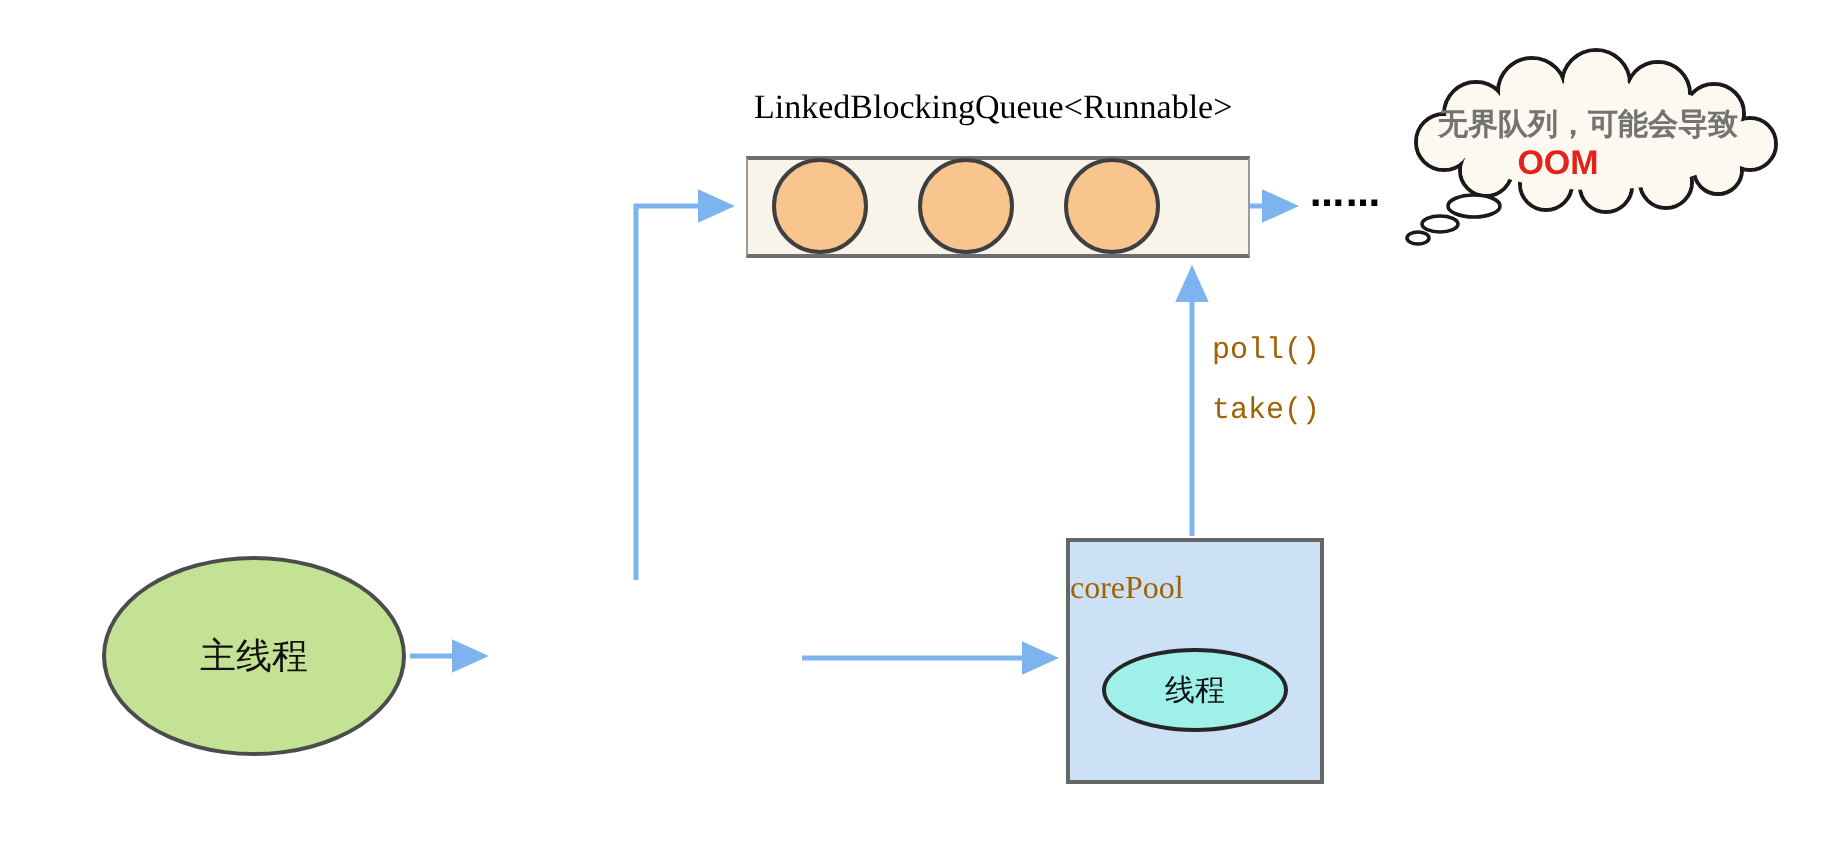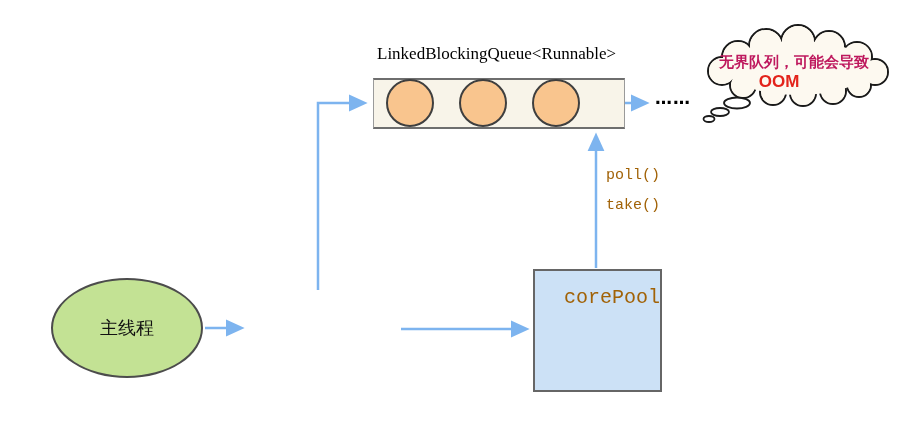--- a/index.html
+++ b/index.html
@@ -46,32 +46,32 @@
     background:#fbd0d0;border:2px solid #3c3c3c;box-sizing:border-box;
     display:flex;align-items:center;justify-content:center;
   }
   .execute-box .lbl{font-size:16px;}
 
   .corepool-box{
     left:507px;top:269px;width:129px;height:123px;
     background:#cce1f6;border:2px solid #666666;box-sizing:border-box;
   }
   .corepool-title{
-    position:absolute;left:0;top:15px;width:100%;text-align:right;font-size:20px;
+    position:absolute;left:0;top:15px;width:100%;text-align:left;font-size:16px;font-family:Liberation Serif, serif;
   }
   .thread-ellipse{
     position:absolute;left:16px;top:53px;width:93px;height:42px;border-radius:50%;
     background:#9ff0e9;border:2px solid #262626;box-sizing:border-box;
     display:flex;align-items:center;justify-content:center;
   }
   .thread-ellipse .lbl{font-size:15px;color:#111;}
 
   .cloud-line1{
     left:677px;top:53px;width:182px;text-align:center;
-    font-size:15px;font-weight:bold;color:#be185d;white-space:nowrap;
+    font-size:15px;font-weight:bold;color:#737373;white-space:nowrap;
   }
   .cloud-line2{
     left:662px;top:72px;width:182px;text-align:center;
     font-size:17px;font-weight:bold;color:#e3231b;
     font-family:"Liberation Sans",sans-serif;
   }
 </style>
 </head>
 <body>
 
@@ -145,18 +145,21 @@
   <div class="abs code-label poll-label">poll()</div>
   <div class="abs code-label take-label">take()</div>
 
   <div class="abs main-thread">
     <span class="lbl">主线程</span>
   </div>
 
 
   <div class="abs corepool-box">
     <div class="corepool-title code-label">corePool</div>
+    <div class="thread-ellipse">
+      <span class="lbl">线程</span>
+    </div>
   </div>
 
   <div class="abs cloud-line1">无界队列，可能会导致</div>
   <div class="abs cloud-line2">OOM</div>
 
 </div>
 
 </body></html>

